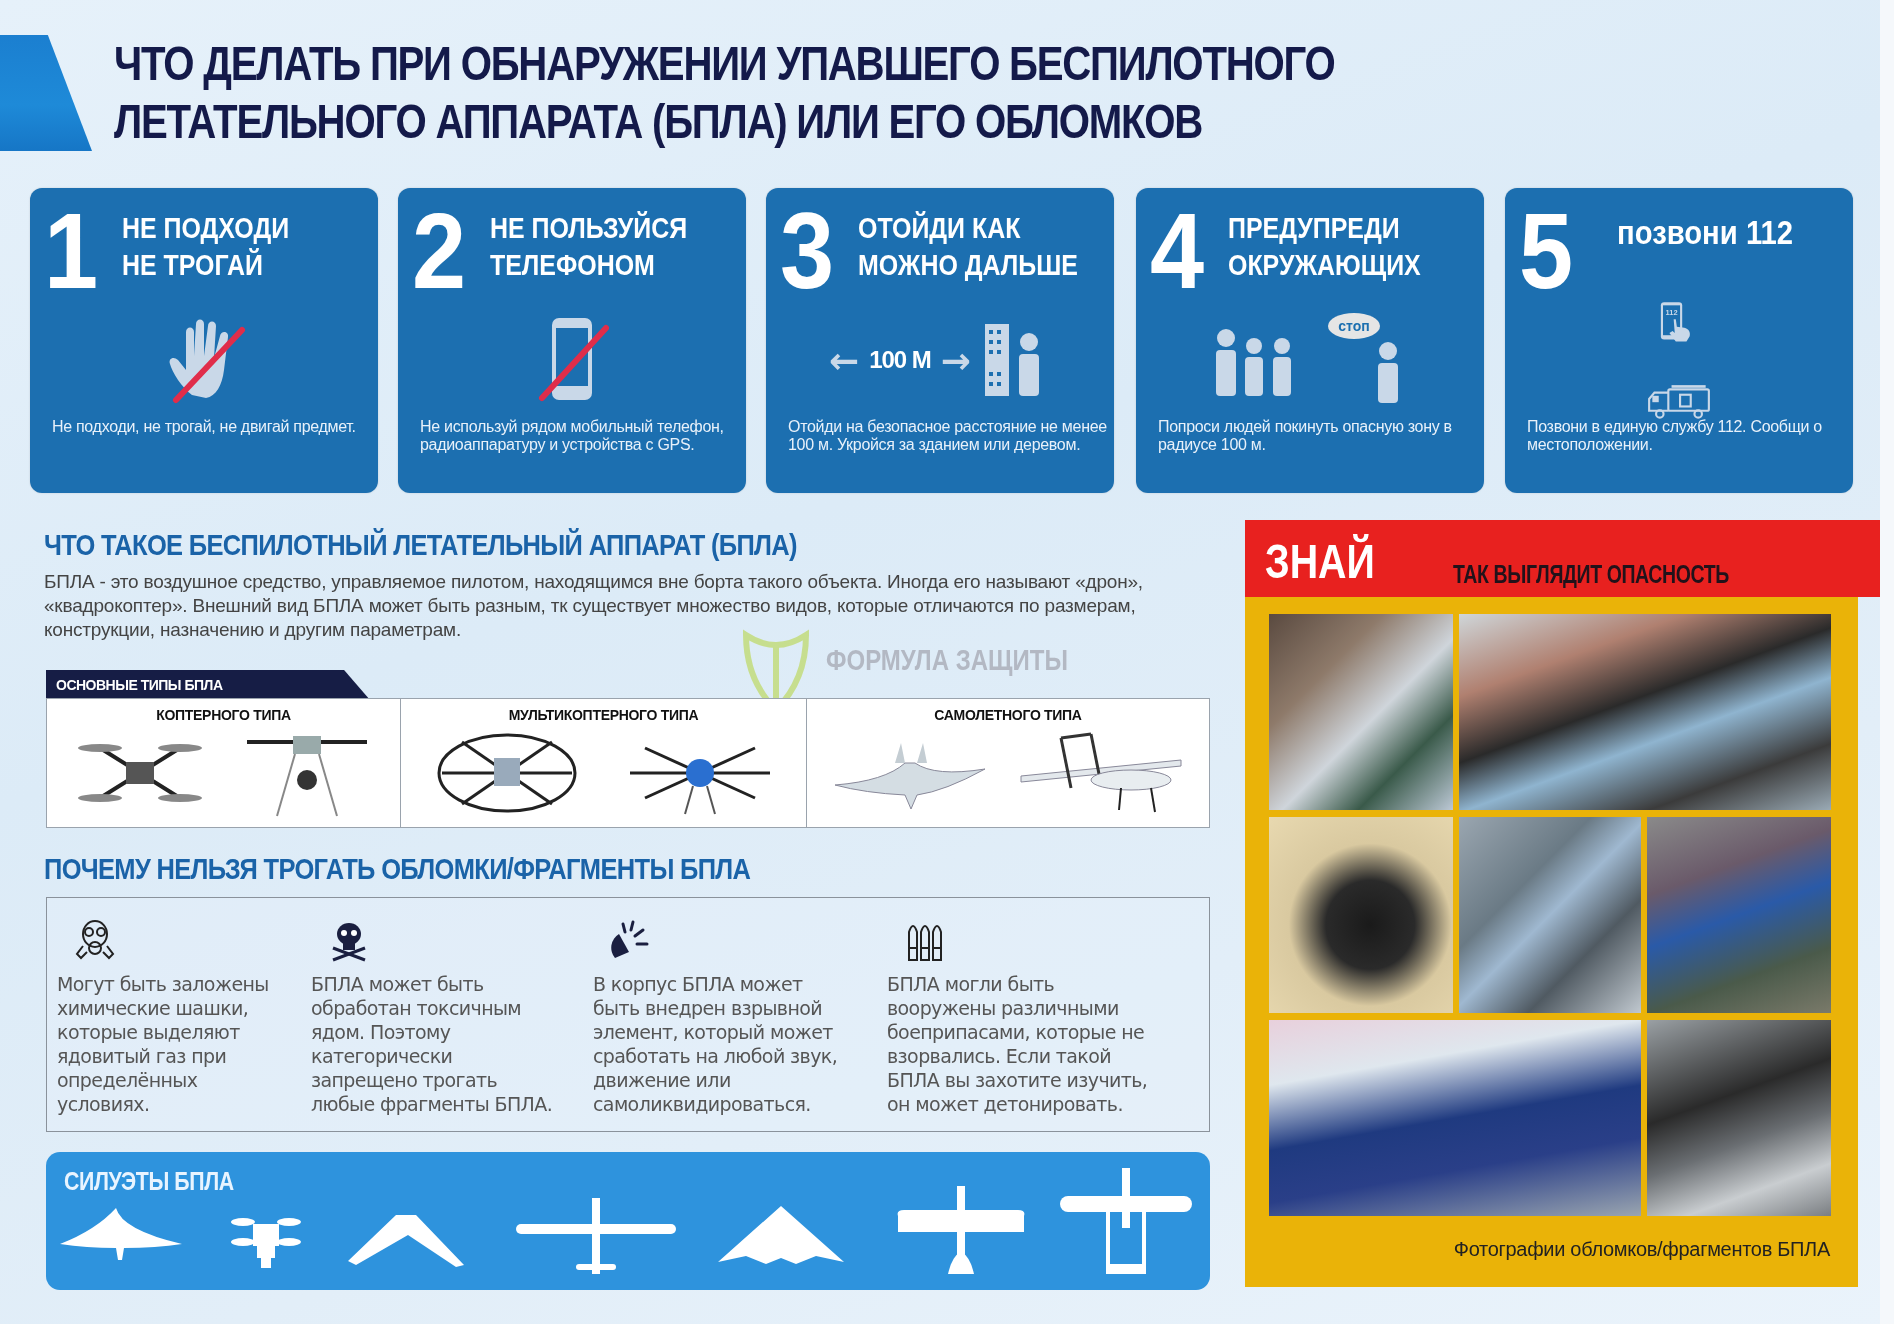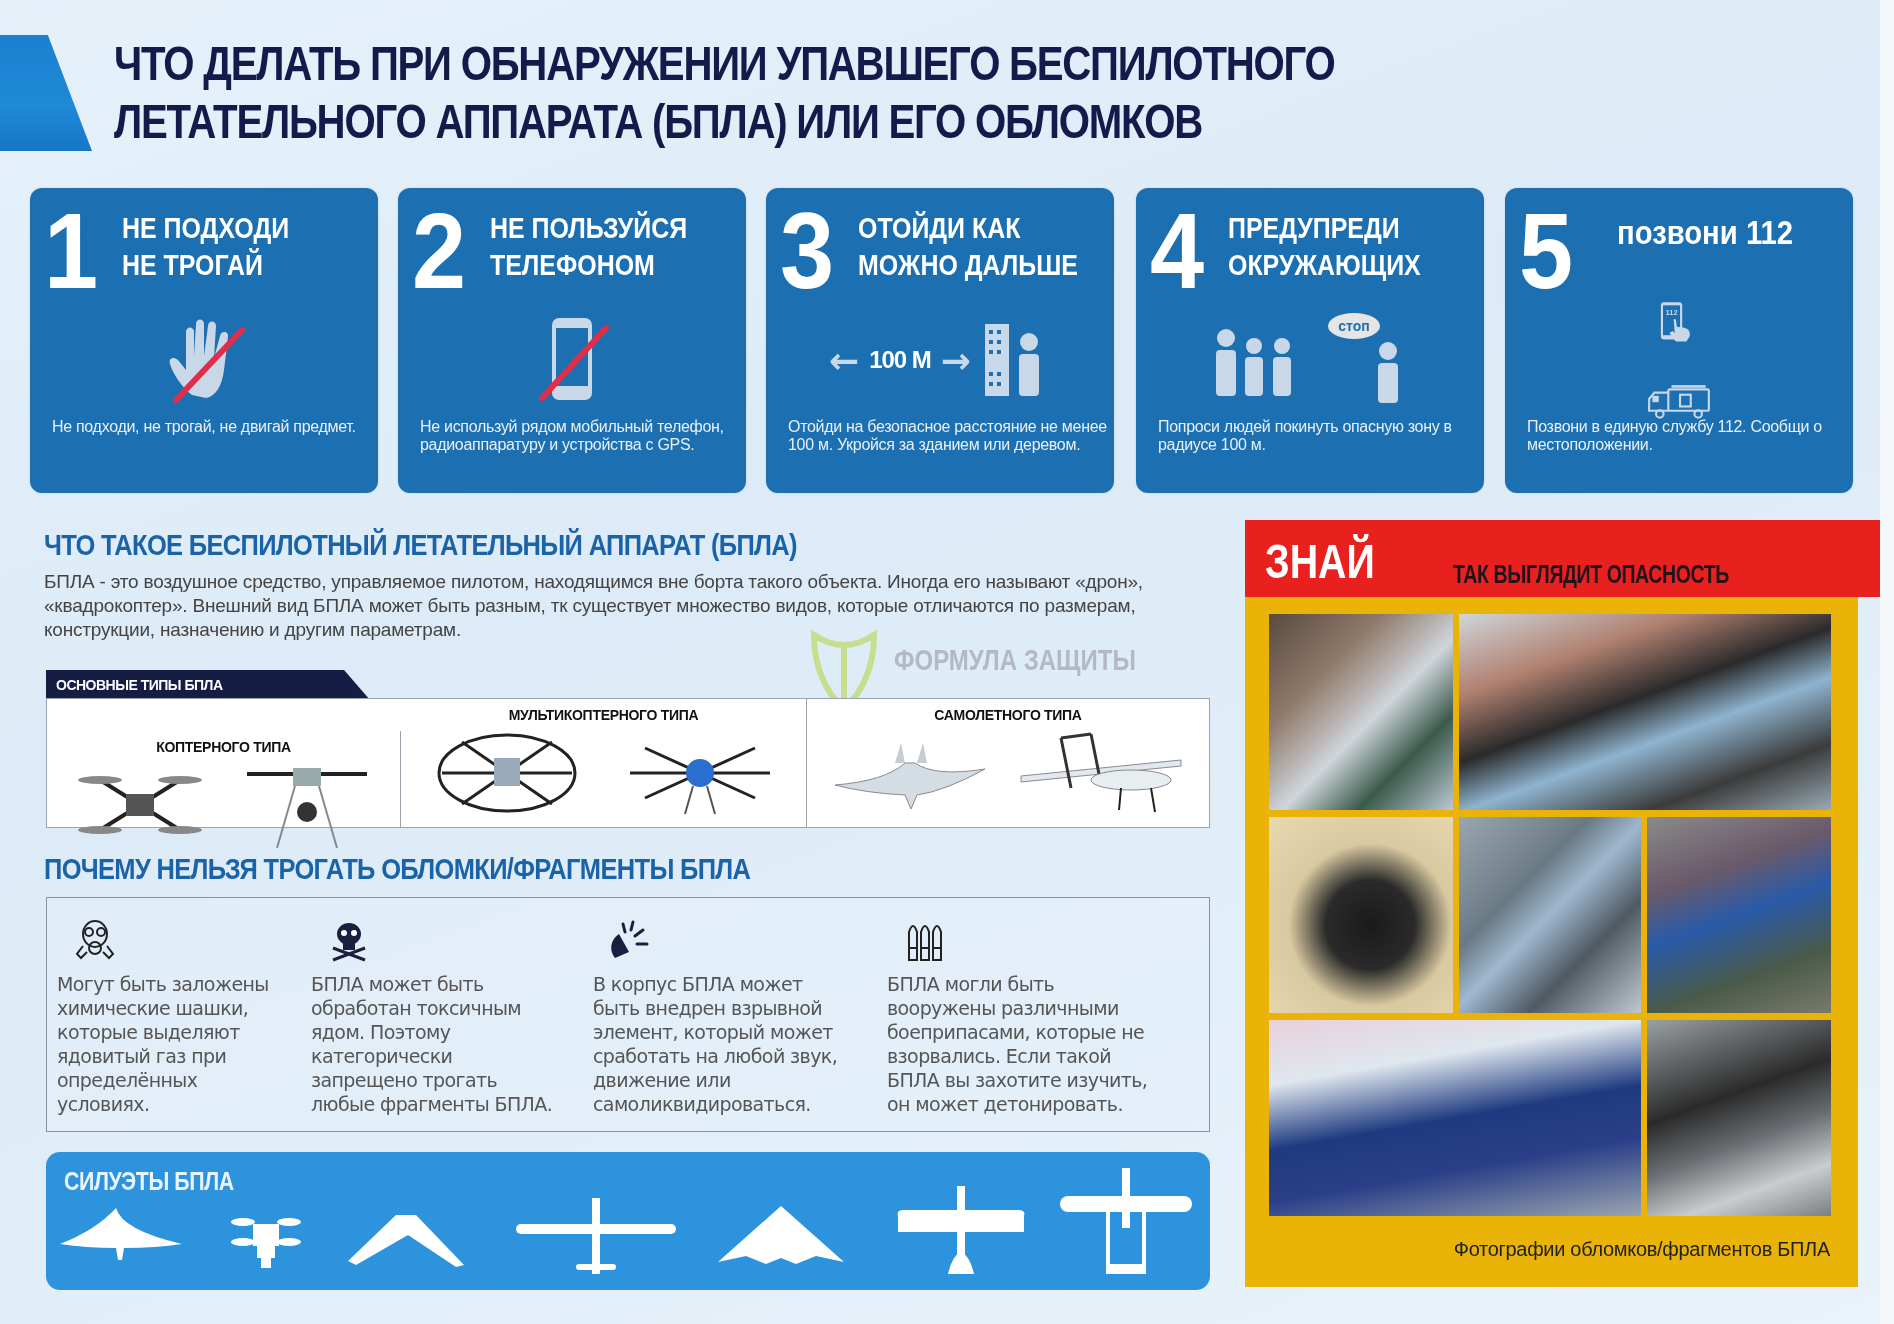--- a/index.html
+++ b/index.html
@@ -99,21 +99,21 @@
     font-family: "Liberation Sans", sans-serif; font-weight: 700;
     font-size: 14px; color: #111; letter-spacing: -0.3px;
   }
   .types-imgs {
     display: flex; justify-content: space-around; align-items: center;
     height: 100px; padding: 0 10px;
   }
 
   
   .wm {
-    left: 804px; top: 635px; width: 340px; height: 80px; pointer-events: none;
+    left: 736px; top: 635px; width: 340px; height: 80px; pointer-events: none;
   }
   .wm-title {
     position: absolute; left: 90px; top: 8px;
     font-family: "Liberation Sans", sans-serif; font-weight: 700;
     font-size: 30px; color: rgba(150,150,160,0.6);
     transform: scaleX(0.8); transform-origin: left top;
     white-space: nowrap;
   }
   .wm-sub {
     position: absolute; left: 122px; top: 47px;
@@ -317,21 +317,21 @@
   <svg width="80" height="90" viewBox="0 0 80 90" style="position:absolute;left:0;top:-10px;opacity:0.55;">
     <path d="M10 10 Q40 30 70 10 Q70 55 40 85 Q10 55 10 10 Z" fill="none" stroke="#b5d43a" stroke-width="6"></path>
     <line x1="40" y1="20" x2="40" y2="85" stroke="#b5d43a" stroke-width="6"></line>
   </svg>
   <div class="wm-title">ФОРМУЛА ЗАЩИТЫ</div>
   <div class="wm-sub">обеспечиваем безопасность</div>
 </div>
 
 <div class="abs types-tag">ОСНОВНЫЕ ТИПЫ БПЛА</div>
 <div class="abs types-box">
-  <div class="types-col" style="flex:0 0 354px;margin-top:32px;">
+  <div class="types-col" style="flex:0 0 354px;">
     <div class="types-col-h">КОПТЕРНОГО ТИПА</div>
     <div class="types-imgs">
       <svg width="140" height="90" viewBox="0 0 140 90">
         <g stroke="#222" stroke-width="4" stroke-linecap="round">
           <line x1="30" y1="20" x2="110" y2="70"></line>
             <line x1="110" y1="20" x2="30" y2="70"></line>
         </g>
         <rect x="56" y="34" width="28" height="22" fill="#555"></rect>
         <g fill="#888">
             <ellipse cx="30" cy="20" rx="22" ry="4"></ellipse>

